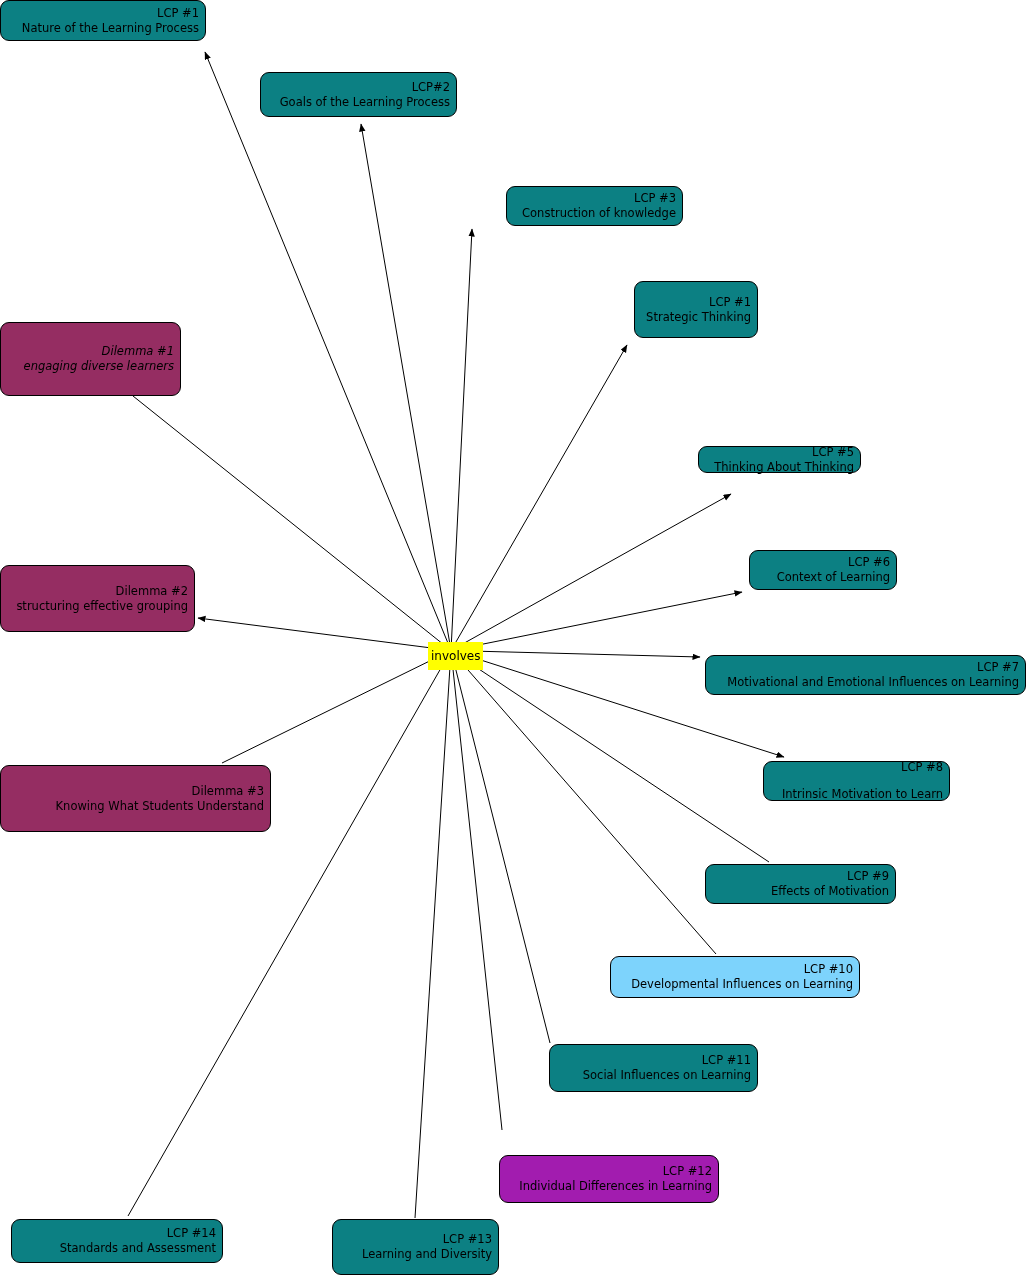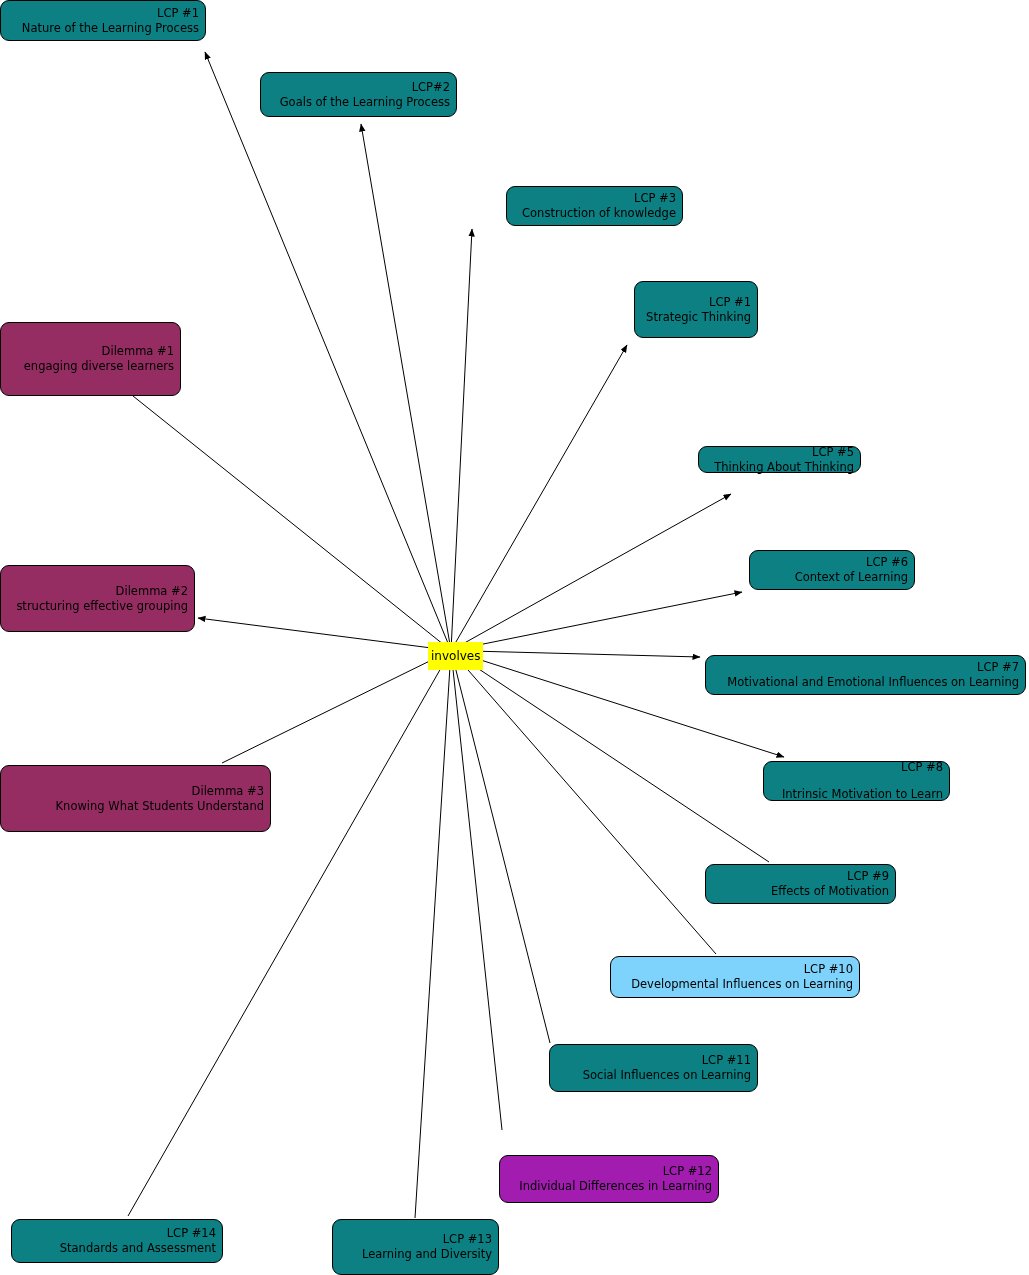--- a/index.html
+++ b/index.html
@@ -97,21 +97,21 @@
         <span class="l2">Construction of knowledge</span>
       </div>
       <div class="node" style="left: 634px; top: 281px; width: 124px; height: 57px; background: rgb(12, 128, 131);">
         <span class="l1">LCP #1</span>
         <span class="l2">Strategic Thinking</span>
       </div>
       <div class="node" style="left: 698px; top: 446px; width: 163px; height: 27px; background: rgb(12, 128, 131);">
         <span class="l1">LCP #5</span>
         <span class="l2">Thinking About Thinking</span>
       </div>
-      <div class="node" style="left: 749px; top: 550px; width: 166px; height: 40px; background: rgb(12, 128, 131);">
+      <div class="node" style="left: 749px; top: 550px; width: 148px; height: 40px; background: rgb(12, 128, 131);">
         <span class="l1">LCP #6</span>
         <span class="l2">Context of Learning</span>
       </div>
       <div class="node" style="left: 705px; top: 655px; width: 321px; height: 40px; background: rgb(12, 128, 131);">
         <span class="l1">LCP #7</span>
         <span class="l2">Motivational and Emotional Influences on Learning</span>
       </div>
       <div class="node" style="left: 763px; top: 761px; width: 187px; height: 40px; background: rgb(12, 128, 131); gap: 12px;">
         <span class="l1">LCP #8</span>
         <span class="l2">Intrinsic Motivation to Learn</span>
@@ -133,21 +133,21 @@
         <span class="l2">Individual Differences in Learning</span>
       </div>
       <div class="node" style="left: 332px; top: 1219px; width: 167px; height: 56px; background: rgb(12, 128, 131); padding-left: 19px;">
         <span class="l1">LCP #13</span>
         <span class="l2">Learning and Diversity</span>
       </div>
       <div class="node" style="left: 11px; top: 1219px; width: 212px; height: 44px; background: rgb(12, 128, 131);">
         <span class="l1">LCP #14</span>
         <span class="l2">Standards and Assessment</span>
       </div>
-      <div class="node" style="left: 0px; top: 322px; width: 181px; height: 74px; background: rgb(149, 45, 98);">
+      <div class="node" style="left: 0px; top: 322px; width: 181px; height: 74px; background: rgb(149, 45, 98); font-style: italic;">
         <span class="l1">Dilemma #1</span>
         <span class="l2">engaging diverse learners</span>
       </div>
       <div class="node" style="left: 0px; top: 565px; width: 195px; height: 67px; background: rgb(149, 45, 98); padding-left: 46px;">
         <span class="l1">Dilemma #2</span>
         <span class="l2">structuring effective grouping</span>
       </div>
       <div class="node" style="left: 0px; top: 765px; width: 271px; height: 67px; background: rgb(149, 45, 98);">
         <span class="l1">Dilemma #3</span>
         <span class="l2">Knowing What Students Understand</span>

